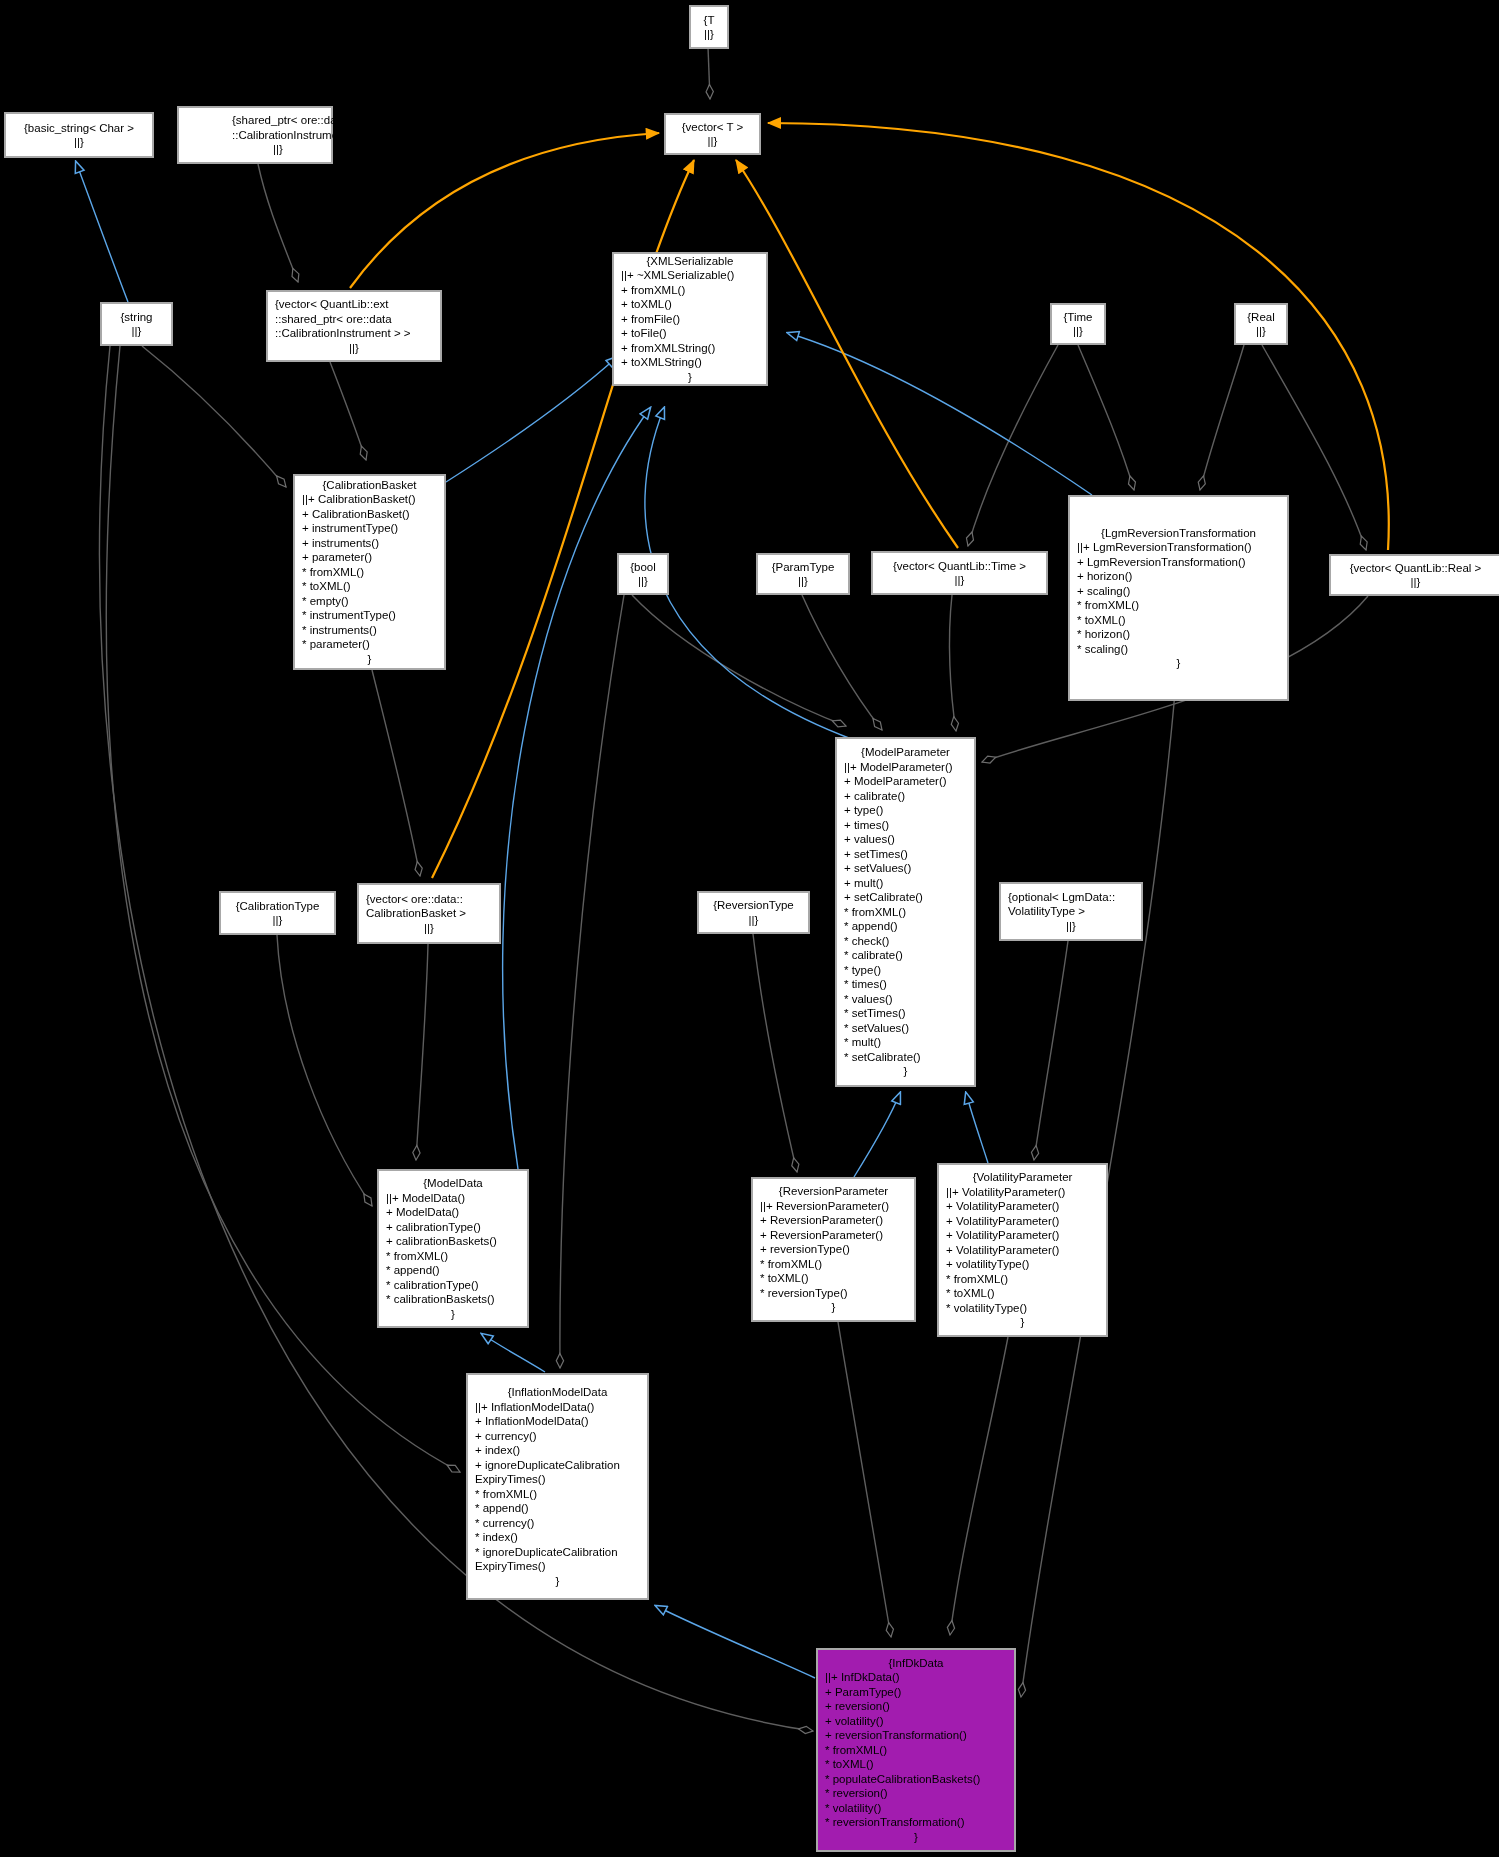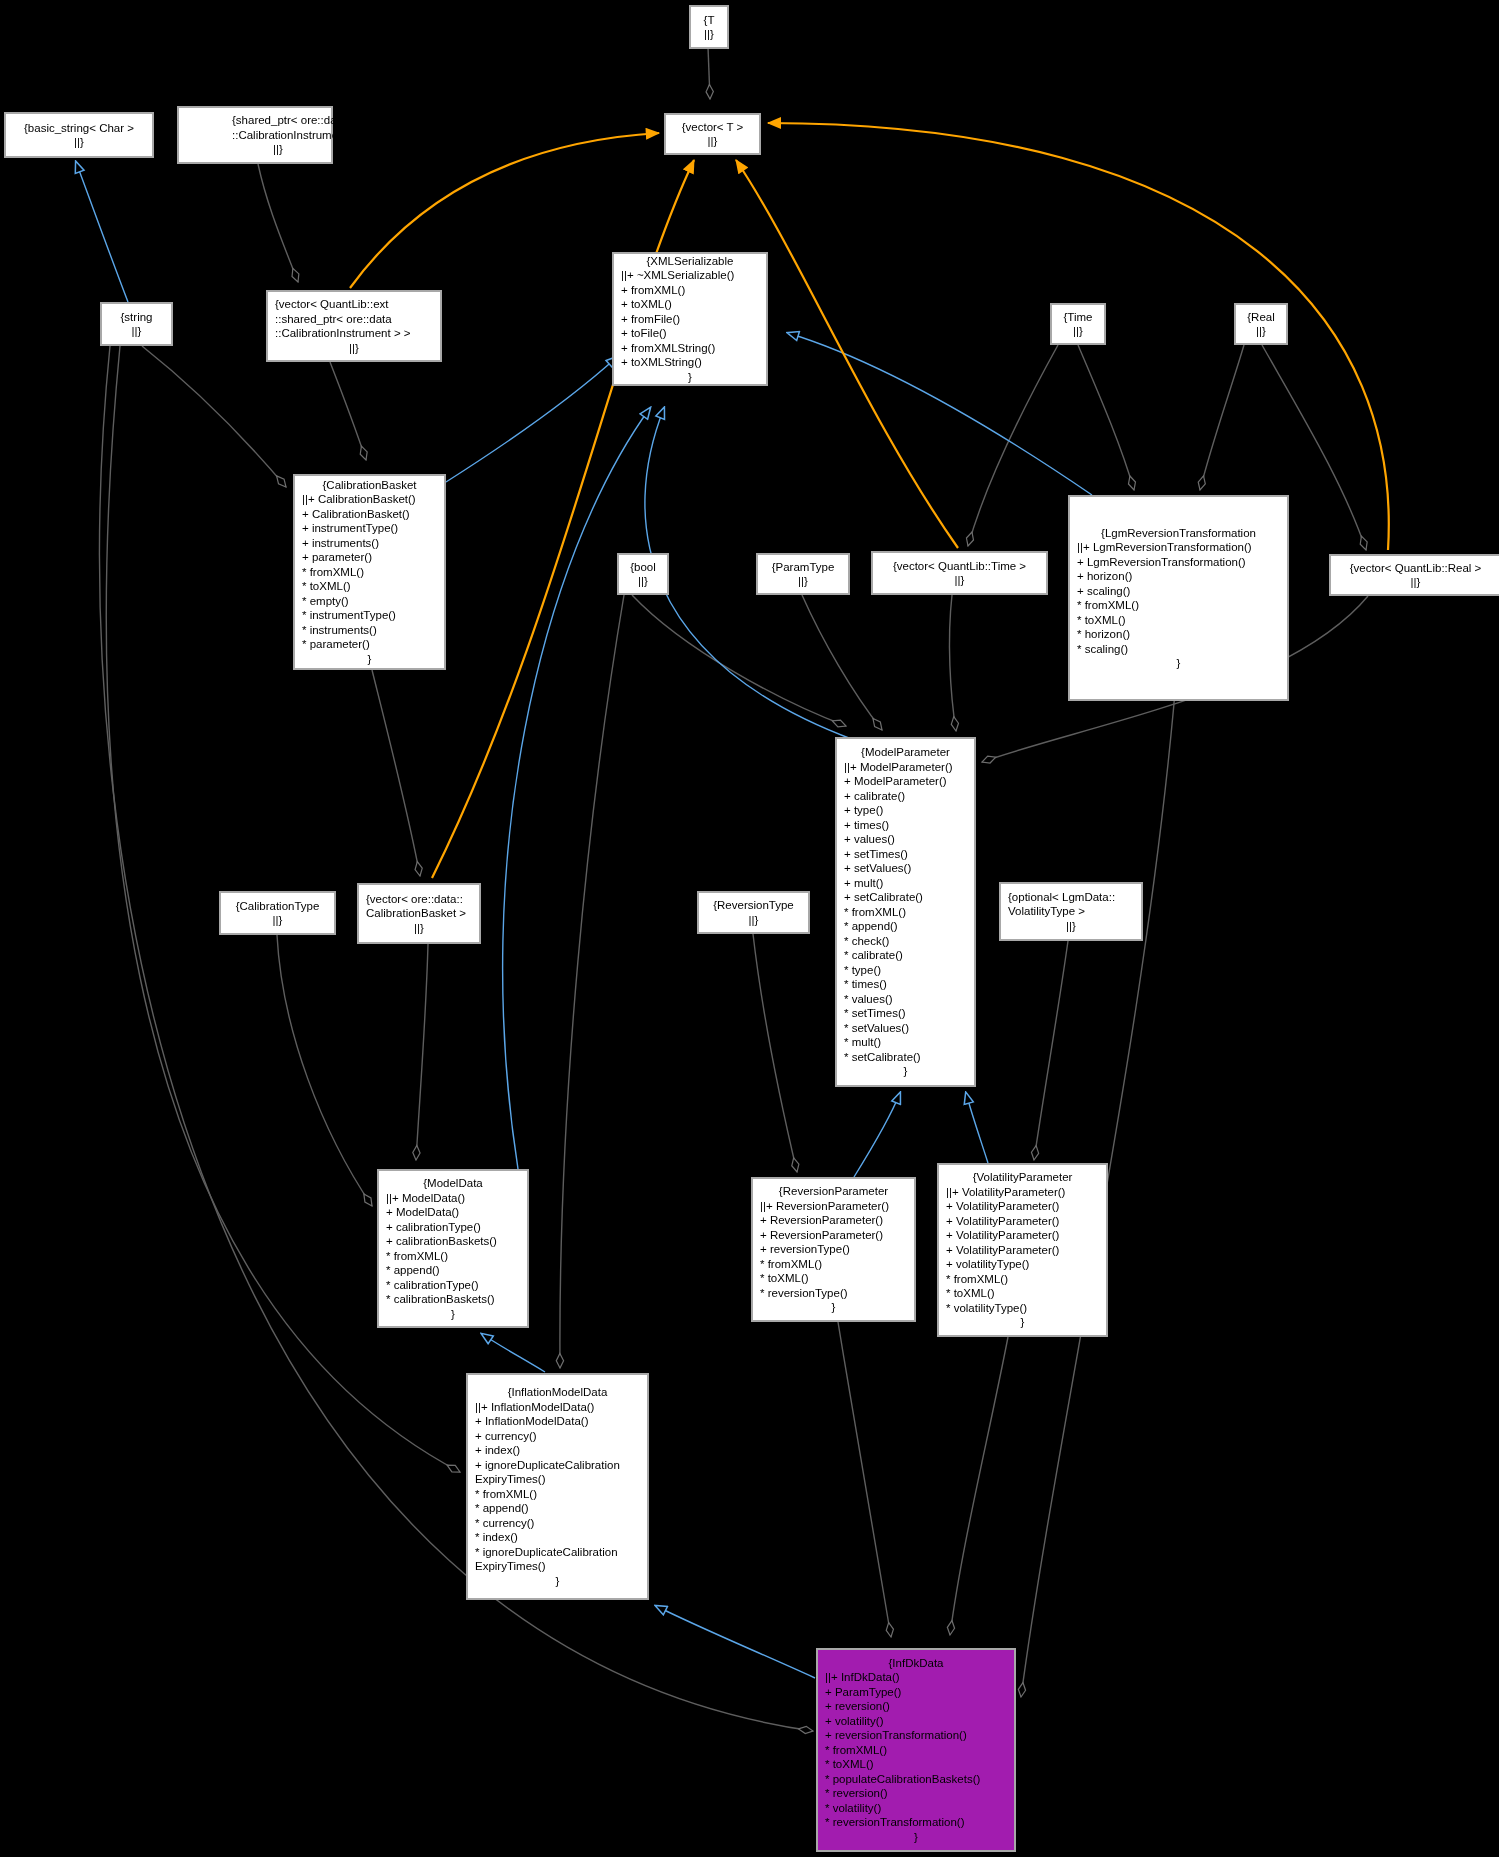--- a/index.html
+++ b/index.html
@@ -182,21 +182,21 @@
       <div class="ln">* setTimes()</div>
       <div class="ln">* setValues()</div>
       <div class="ln">* mult()</div>
       <div class="ln">* setCalibrate()</div>
       <div class="ln c">}</div>
     </div>
     <div class="node type" style="left: 219px; top: 891px; width: 117px; height: 44px;">
       <div class="ln c">{CalibrationType</div>
       <div class="ln c">||}</div>
     </div>
-    <div class="node type" style="left: 357px; top: 883px; width: 124px; height: 61px;">
+    <div class="node type" style="left: 357px; top: 883px; width: 144px; height: 61px;">
       <div class="ln">{vector&lt; ore::data::</div>
       <div class="ln">CalibrationBasket &gt;</div>
       <div class="ln c">||}</div>
     </div>
     <div class="node type" style="left: 697px; top: 891px; width: 113px; height: 43px;">
       <div class="ln c">{ReversionType</div>
       <div class="ln c">||}</div>
     </div>
     <div class="node type" style="left: 999px; top: 882px; width: 144px; height: 59px;">
       <div class="ln">{optional&lt; LgmData::</div>

